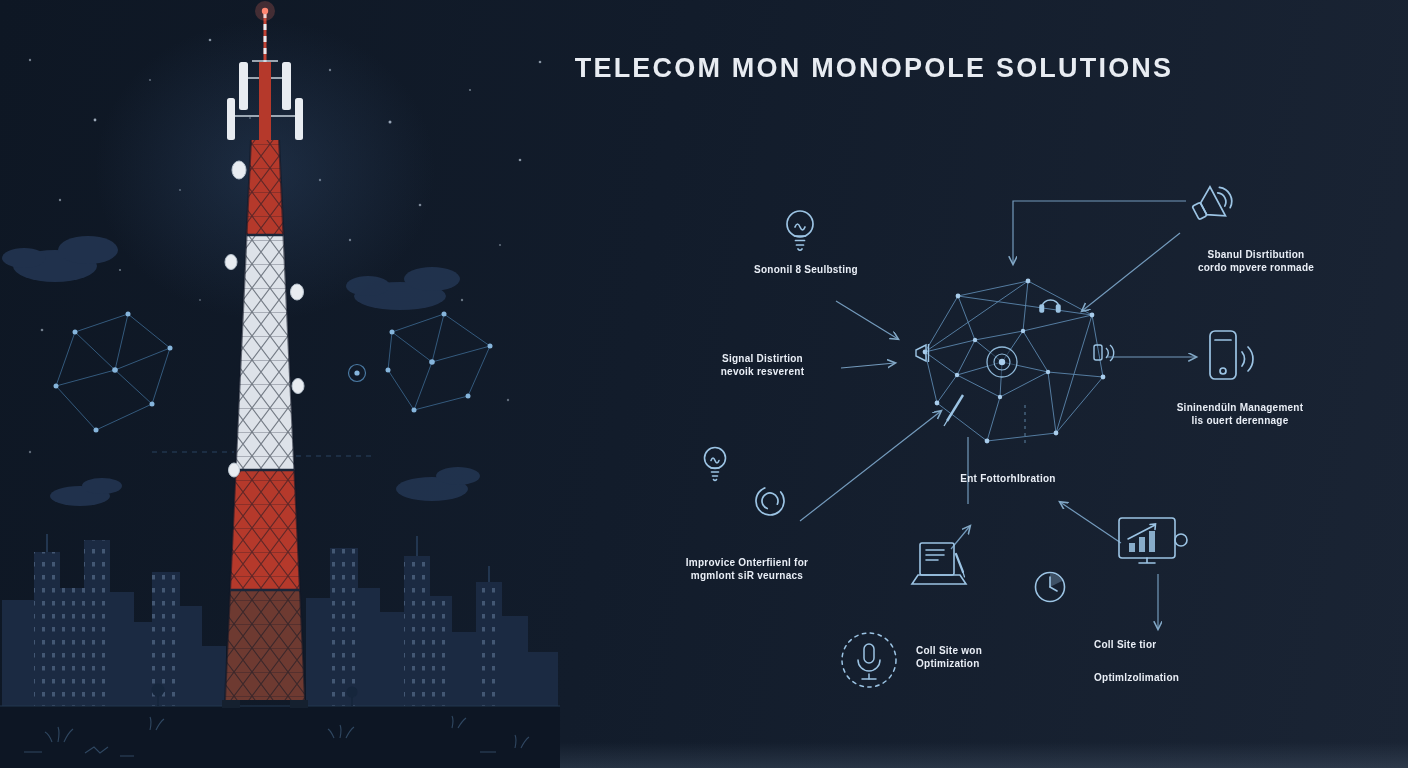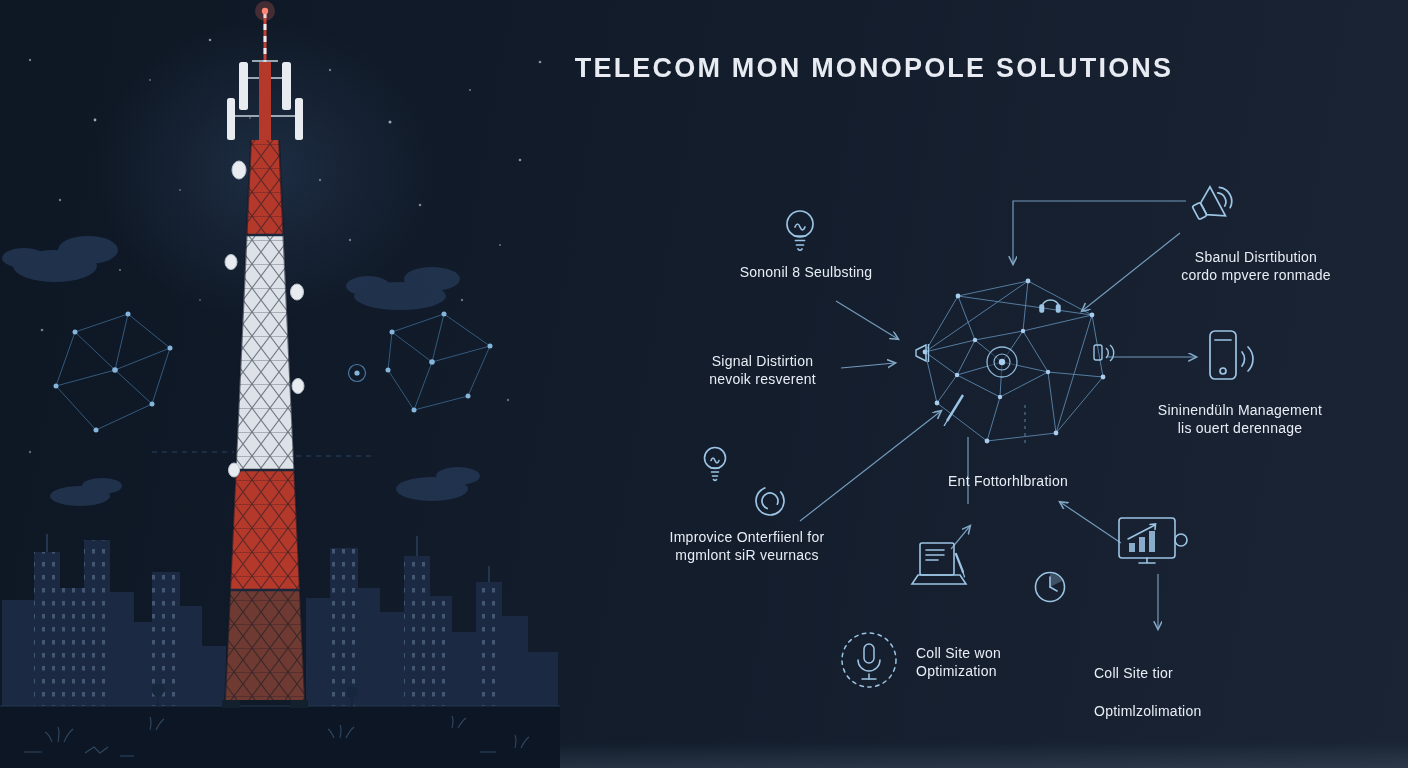--- a/index.html
+++ b/index.html
@@ -3,21 +3,21 @@
 <meta charset="utf-8">
 <style>
   html,body{margin:0;padding:0;background:#0b1220;}
   .stage{position:relative;width:1408px;height:768px;overflow:hidden;
     background:linear-gradient(100deg,#0e1724 0%,#121c2b 45%,#1a2434 100%);
     font-family:"Liberation Sans",sans-serif;}
   .scene,.overlay{position:absolute;left:0;top:0;}
   .overlay{pointer-events:none;}
   .title{position:absolute;left:560px;top:50px;width:628px;text-align:center;
     color:#e8ecf2;font-size:27px;font-weight:700;letter-spacing:2.2px;line-height:1.38;}
-  .lbl{position:absolute;color:#e9eef6;font-size:14px;font-weight:400;
+  .lbl{position:absolute;color:#e9eef6;font-size:10px;font-weight:700;
     letter-spacing:.25px;line-height:1.3;}
   .center{text-align:center;}
   .icon{position:absolute;}
   .floor{position:absolute;left:560px;right:0;bottom:0;height:26px;
     background:linear-gradient(180deg,rgba(150,175,205,0),rgba(160,185,210,.14));}
 </style>
 </head>
 <body>
 
 <div class="stage">
@@ -400,29 +400,29 @@
 
   <div class="lbl center" style="left:1128px;top:401px;width:224px">
     <div>Sininendüln Management</div>
     <div>lis ouert derennage</div>
   </div>
 
   <div class="lbl center" style="left:918px;top:472px;width:180px">
     <div>Ent Fottorhlbration</div>
   </div>
 
-  <div class="lbl center" style="left:636px;top:528px;width:222px">
+  <div class="lbl center" style="left:636px;top:556px;width:222px">
     <div>Improvice Onterfiienl for</div>
     <div>mgmlont siR veurnacs</div>
   </div>
 
   <div class="lbl" style="left:916px;top:644px;width:150px">
     <div>Coll Site won</div>
     <div>Optimization</div>
   </div>
 
-  <div class="lbl" style="left:1094px;top:664px;width:160px">
+  <div class="lbl" style="left:1094px;top:638px;width:160px">
     <div>Coll Site tior</div>
     <div style="margin-top:20px">Optimlzolimation</div>
   </div>
 
   <div class="floor"></div>
 </div>
 
 </body></html>

